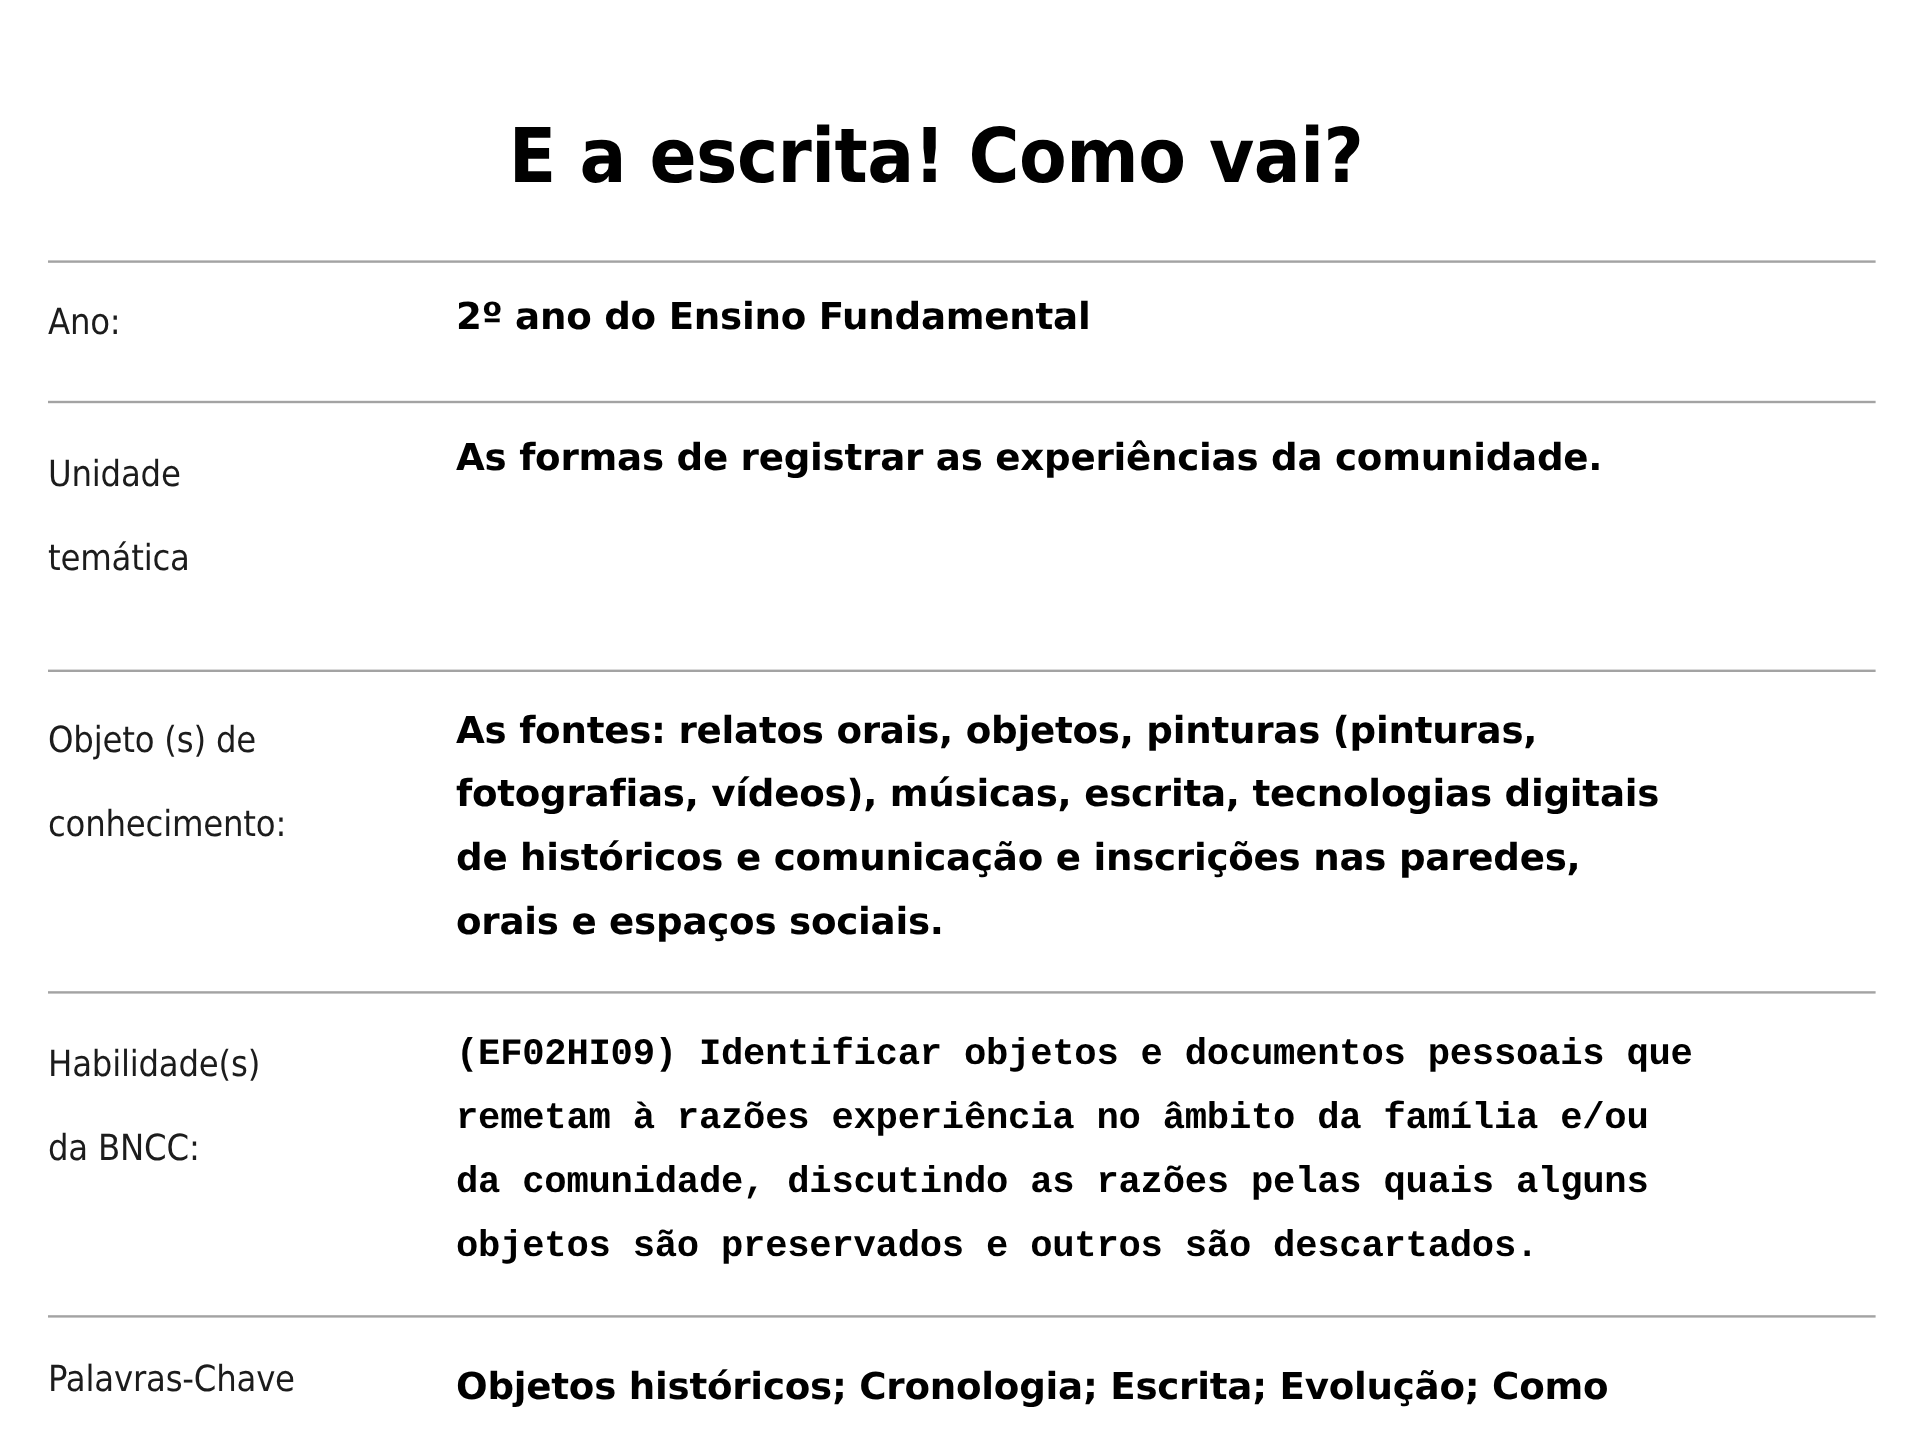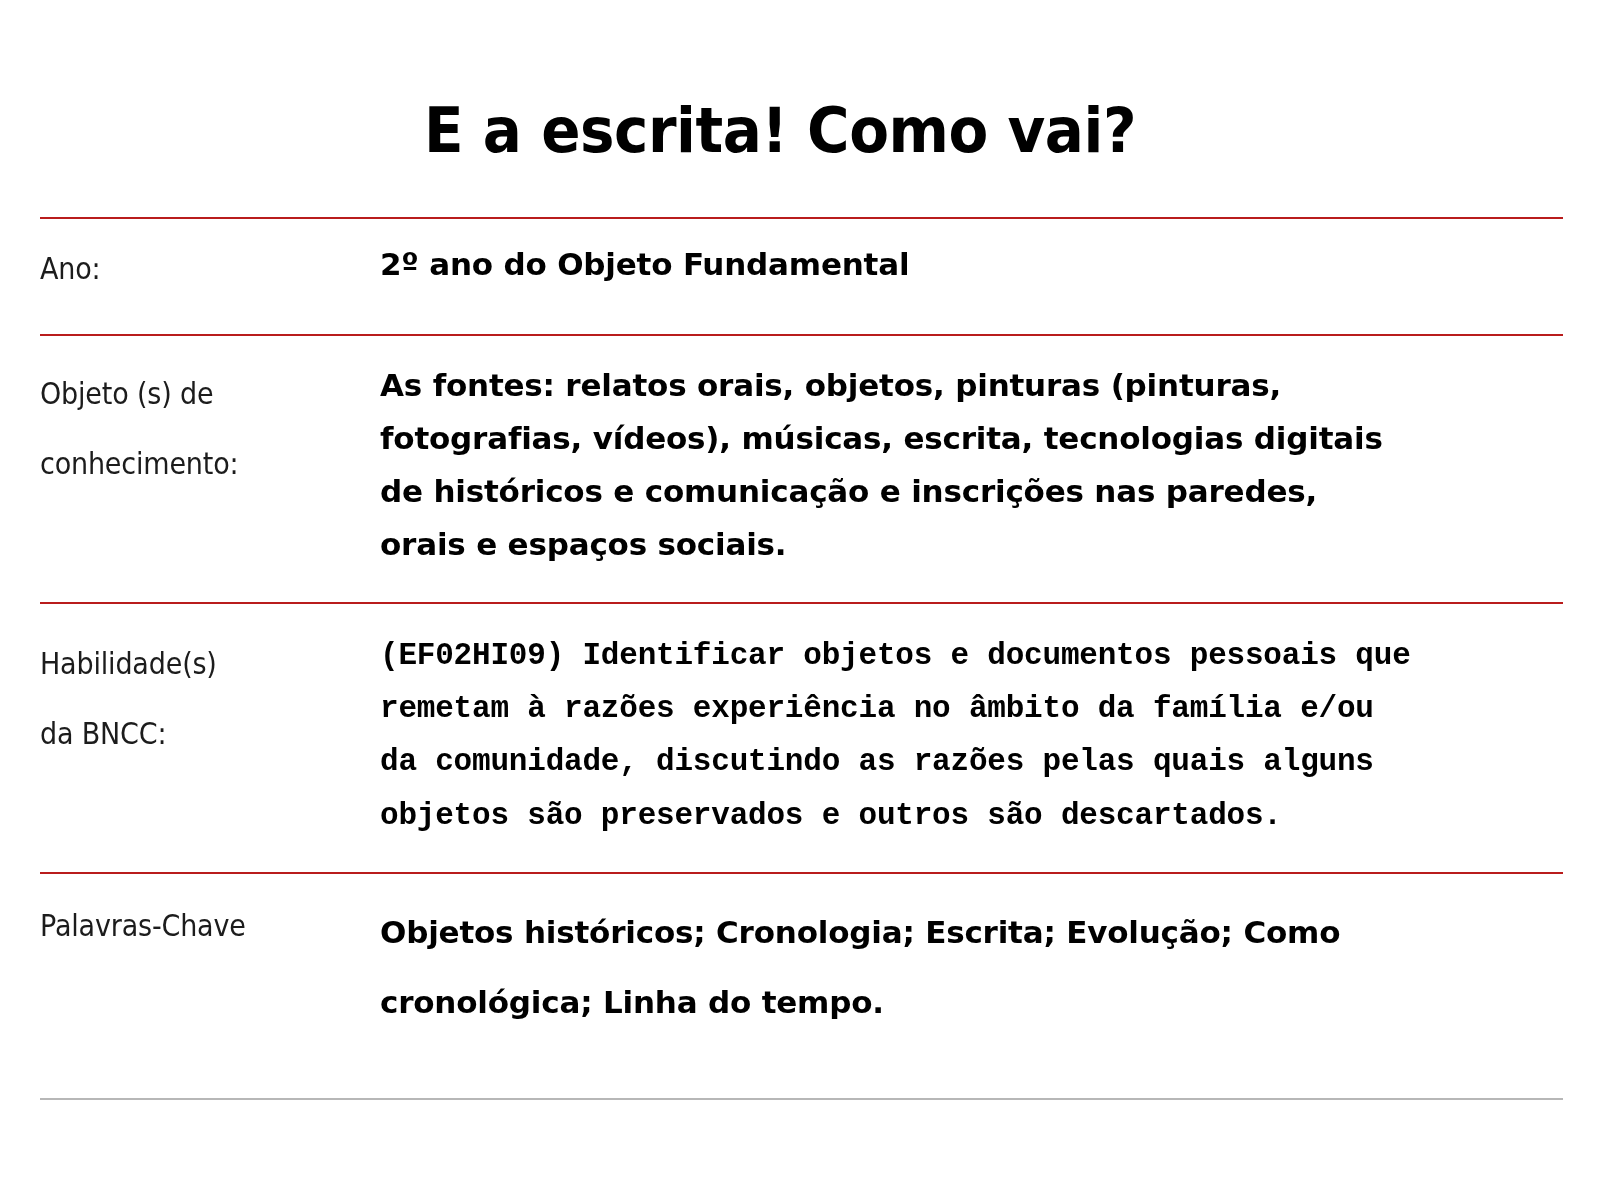--- a/index.html
+++ b/index.html
@@ -45,21 +45,21 @@
   }
 
   
   .info-table {
     width: 1523px;
     margin-left: 40px;
     border-collapse: collapse;
     table-layout: fixed;
   }
   .info-table tr {
-    border-top: 2px solid #b91c1c;
+    border-top: 2px solid #a3a3a3;
   }
   .info-table tr.last-rule {
     border-bottom: 2px solid #b7b7b7;
   }
   .info-table td {
     vertical-align: top;
     padding: 0;
   }
 
   td.label-cell {
@@ -118,24 +118,33 @@
   </div>
 
   <table class="info-table">
     <tbody>
 
       <tr id="row-ano">
         <td class="label-cell">
           <span class="label-line">Ano:</span>
         </td>
         <td class="value-cell">
-          <span class="value-line">2º ano do Objeto Fundamental</span>
+          <span class="value-line">2º ano do Ensino Fundamental</span>
         </td>
       </tr>
 
+      <tr id="row-unidade">
+        <td class="label-cell">
+          <span class="label-line">Unidade</span>
+          <span class="label-line">temática</span>
+        </td>
+        <td class="value-cell">
+          <span class="value-line">As formas de registrar as experiências da comunidade.</span>
+        </td>
+      </tr>
 
       <tr id="row-objeto">
         <td class="label-cell">
           <span class="label-line">Objeto (s) de</span>
           <span class="label-line">conhecimento:</span>
         </td>
         <td class="value-cell">
           <span class="value-line">As fontes: relatos orais, objetos, pinturas (pinturas,</span>
           <span class="value-line">fotografias, vídeos), músicas, escrita, tecnologias digitais</span>
           <span class="value-line">de históricos e comunicação e inscrições nas paredes,</span>

